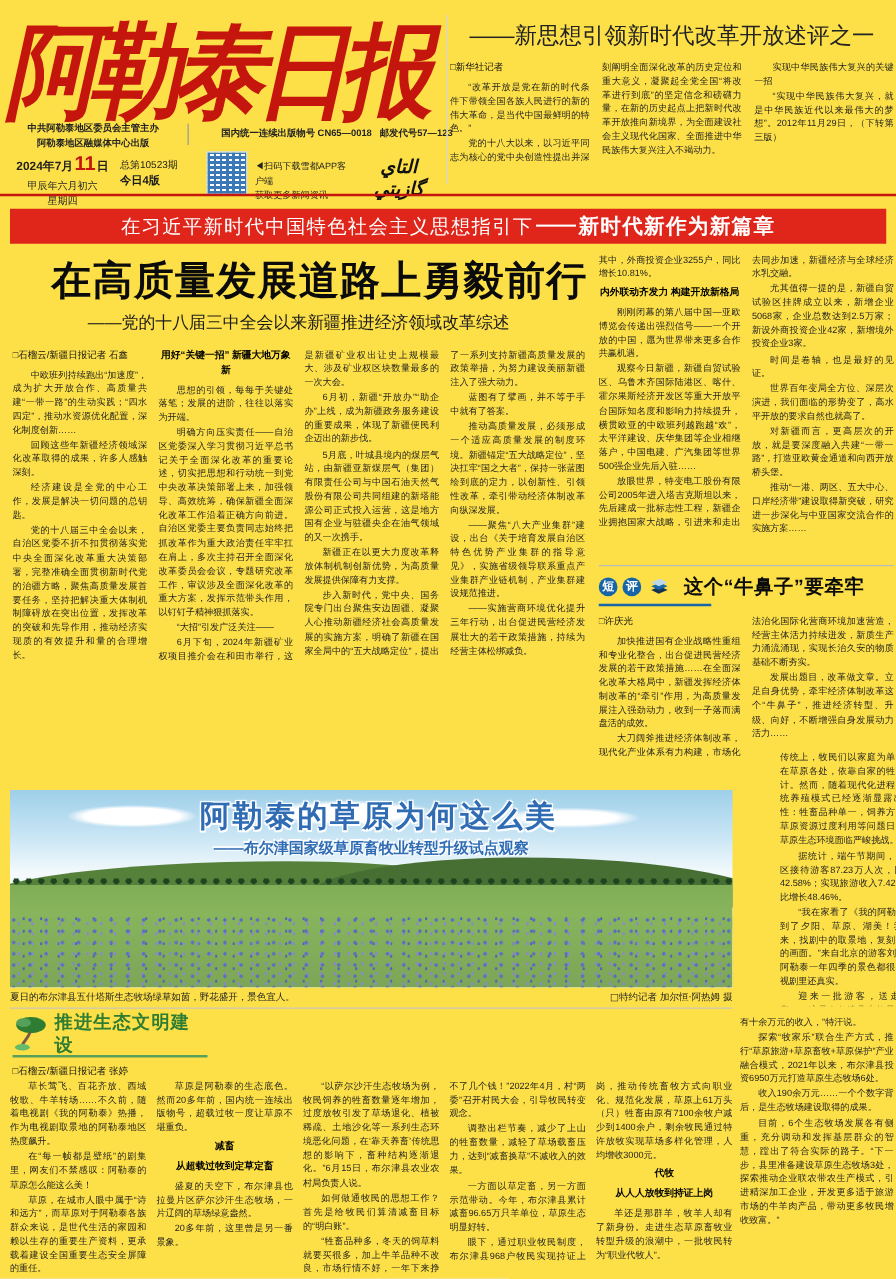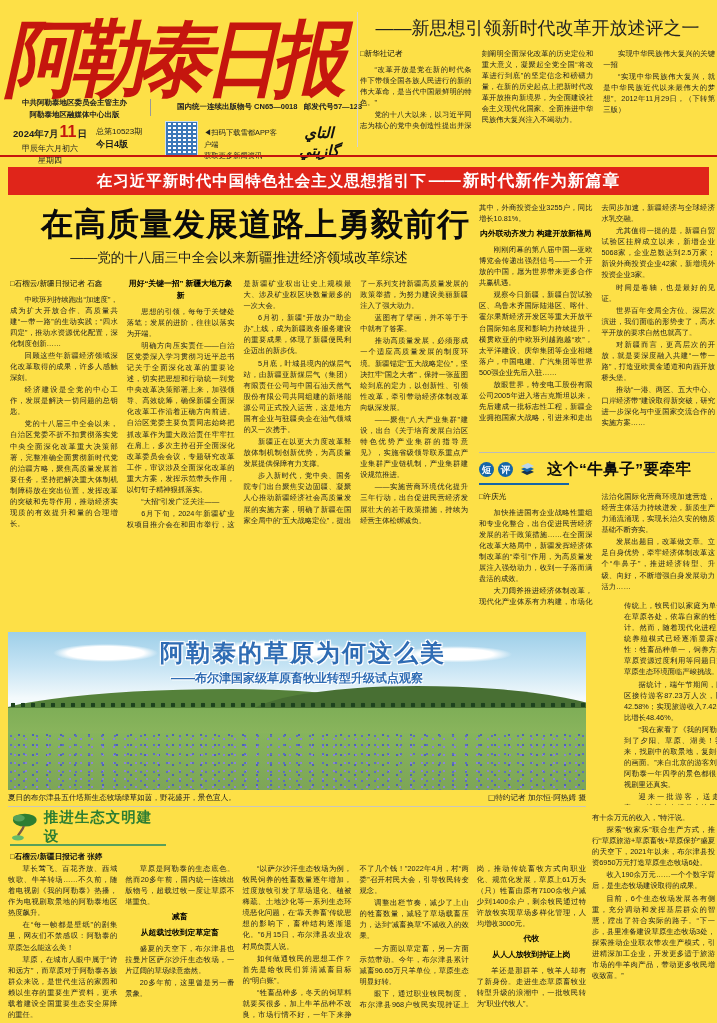--- a/index.html
+++ b/index.html
@@ -35,21 +35,21 @@
   .vline{position:absolute; left:357px; top:12px; width:1px; height:135px; background:#d8d5cd;}
   
   .top-article{position:absolute; left:360px; top:10px; width:355px;}
   .top-article h2{font-size:28px; font-weight:900; letter-spacing:1px; text-align:center; color:#0c0c0c;}
   .t-sub{margin-top:6px; text-align:center; font-size:18px; color:#222;}
   .t-cols{margin-top:8px; height:84px; overflow:hidden; column-count:3; column-gap:10px;
           font-size:7px; line-height:1.5; text-align:justify; color:#222;}
   
   .banner{position:absolute; left:8px; top:167px; width:701px; height:28px; background:#e0251a;
           display:flex; align-items:center; justify-content:center; color:#fff; white-space:nowrap;}
-  .banner .b1{font-family:"DejaVu Serif", serif; font-size:15.5px; font-weight:700; letter-spacing:1px;}
+  .banner .b1{font-family:"DejaVu Serif", serif; font-size:15.5px; font-weight:400; letter-spacing:1px;}
   .banner .bd{font-size:16px; font-weight:800; padding:0 2px;}
   .banner .b2{font-size:16.5px; font-weight:900; letter-spacing:1px;}
   
   .lead h1{position:absolute; left:8px; top:203px; width:462px; text-align:right;
            font-family:"DejaVu Serif", serif; font-weight:900; font-size:32px; letter-spacing:1px; color:#0b0b0b;}
   .l-sub{position:absolute; left:8px; top:249px; width:462px; text-align:center; font-size:13.5px; color:#1a1a1a;}
   .l-cols{position:absolute; left:10px; top:278px; width:458px; height:349px; overflow:hidden;
           column-count:4; column-gap:9px;}
   .r-cols{position:absolute; left:479px; top:202px; width:236px; height:248px; overflow:hidden;
           column-count:2; column-gap:9px;}
@@ -97,21 +97,21 @@
       font-size:12px; font-weight:bold; color:#2f6cb4;
       text-shadow:0 0 2px #fff, 1px 1px 0 #fff, -1px -1px 0 #fff;}
   .caption{position:absolute; left:8px; top:793px; width:578px; display:flex; justify-content:space-between;
       font-family:"DejaVu Serif", serif; font-size:7.6px; color:#222;align-items:center;}
   .side-col{position:absolute; left:592px; top:600px; width:123px; height:205px; overflow:hidden;margin-left:32px;}
   
   .eco-rule{position:absolute; left:8px; top:806px; width:578px; height:1px; background:#c9c6bd;}
   .eco-box{position:absolute; left:10px; top:812px; width:156px; height:34px; display:flex; align-items:center; gap:6px;
            border-bottom:2px solid #59a05a; padding-bottom:2px;}
   .eco-box span{font-size:14.5px; font-weight:900; color:#2e7d32; letter-spacing:1px;}
-  .eco-by{position:absolute; left:10px; top:852px; width:150px;font-weight:bold;}
+  .eco-by{position:absolute; left:10px; top:852px; width:150px;}
   .eco-cols{position:absolute; left:8px; top:863px; width:578px; height:158px; overflow:hidden;
             column-count:5; column-gap:8px;}
   .eco-right{position:absolute; left:592px; top:812px; width:123px; height:209px; overflow:hidden;}
 </style>
 </head>
 <body>
 
 <div class="page">
 
   <div class="masthead-title">阿勒泰日报</div>
@@ -265,19 +265,19 @@
         <p>“牲畜品种多，冬天的饲草料就要买很多，加上牛羊品种不改良，市场行情不好，一年下来挣不了几个钱！”2022年4月，村“两委”召开村民大会，引导牧民转变观念。</p>
         <p>调整出栏节奏，减少了上山的牲畜数量，减轻了草场载畜压力，达到“减畜换草”不减收入的效果。</p>
         <p>一方面以草定畜，另一方面示范带动。今年，布尔津县累计减畜96.65万只羊单位，草原生态明显好转。</p>
         <p>眼下，通过职业牧民制度，布尔津县968户牧民实现持证上岗，推动传统畜牧方式向职业化、规范化发展，草原上61万头（只）牲畜由原有7100余牧户减少到1400余户，剩余牧民通过特许放牧实现草场多样化管理，人均增收3000元。</p>
         <p class="sub">代牧</p>
         <p class="sub">从人人放牧到持证上岗</p>
         <p>羊还是那群羊，牧羊人却有了新身份。走进生态草原畜牧业转型升级的浪潮中，一批牧民转为“职业代牧人”。</p>
       </div>
     <div class="eco-right">
         <p class="cont">有十余万元的收入，”特汗说。</p>
-        <p>探索“牧家乐”联合生产方式，推行“草原旅游+草原畜牧+草原保护”盛夏的天空下，2021年以来，布尔津县投资6950万元打造草原生态牧场6处。</p>
+        <p>探索“牧家乐”联合生产方式，推行“草原旅游+草原畜牧+草原保护”产业融合模式，2021年以来，布尔津县投资6950万元打造草原生态牧场6处。</p>
         <p>收入190余万元……一个个数字背后，是生态牧场建设取得的成果。</p>
         <p>目前，6个生态牧场发展各有侧重，充分调动和发挥基层群众的智慧，蹚出了符合实际的路子。“下一步，县里准备建设草原生态牧场3处，探索推动企业联农带农生产模式，引进精深加工企业，开发更多适于旅游市场的牛羊肉产品，带动更多牧民增收致富。”</p>
       </div>
   </section>
 
 </div>
 
 </body></html>

